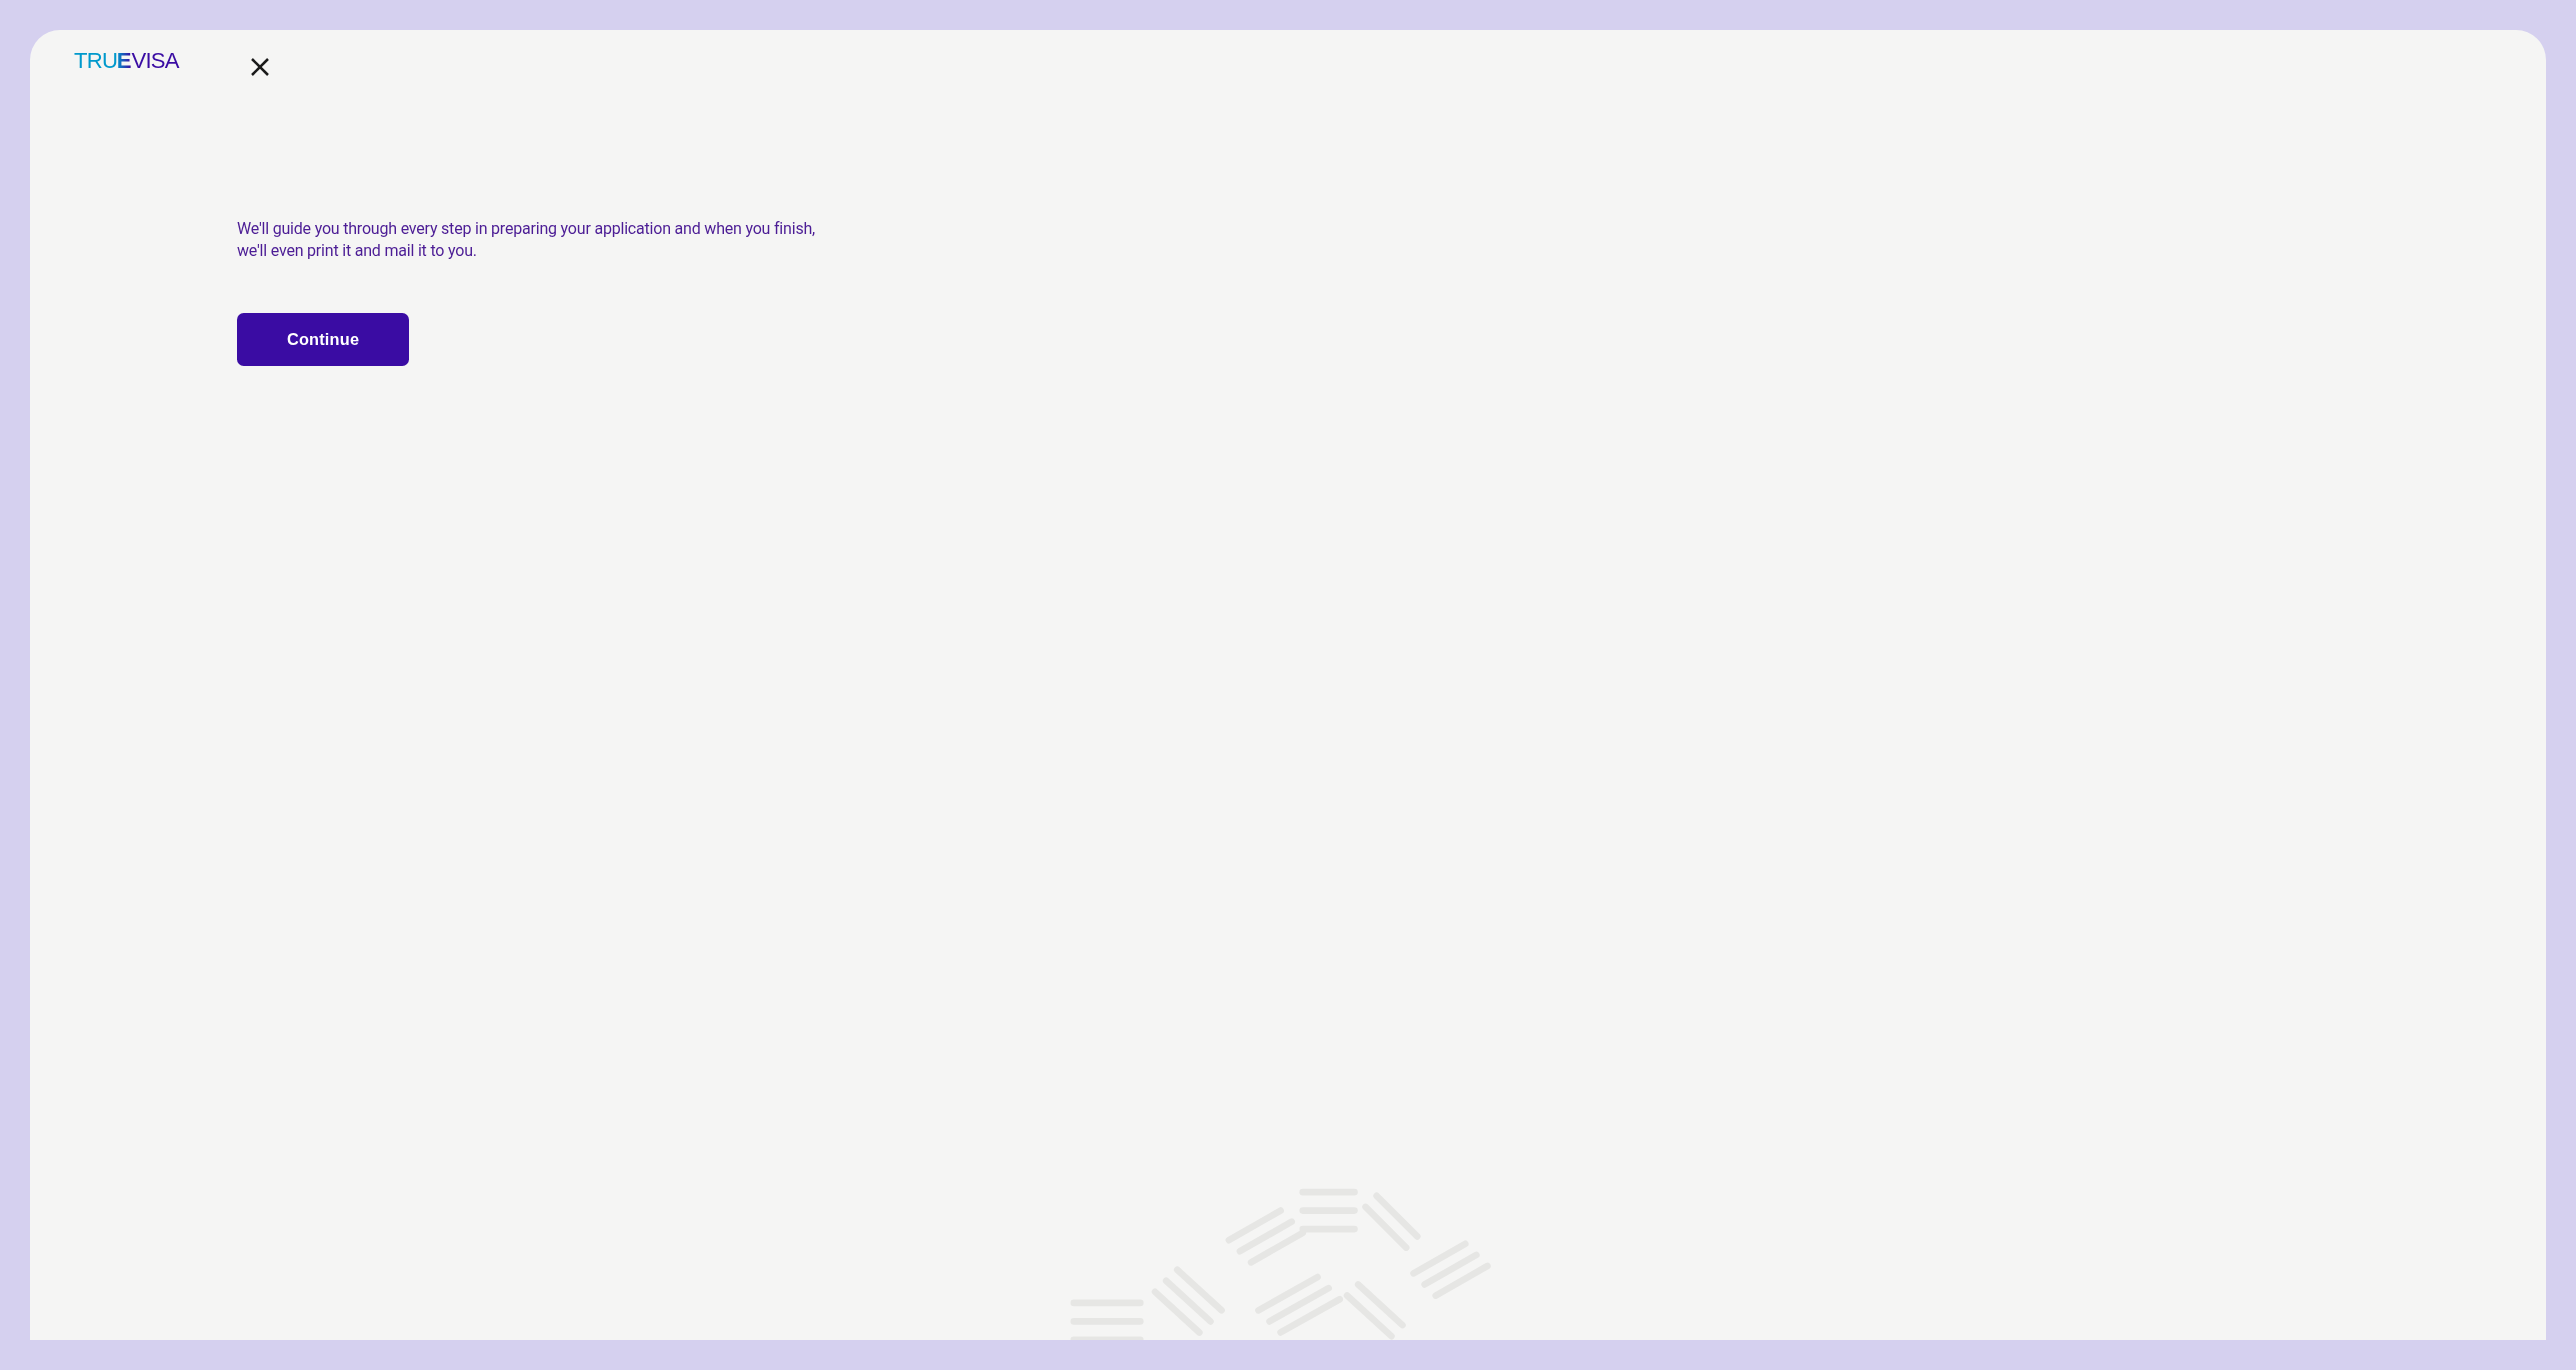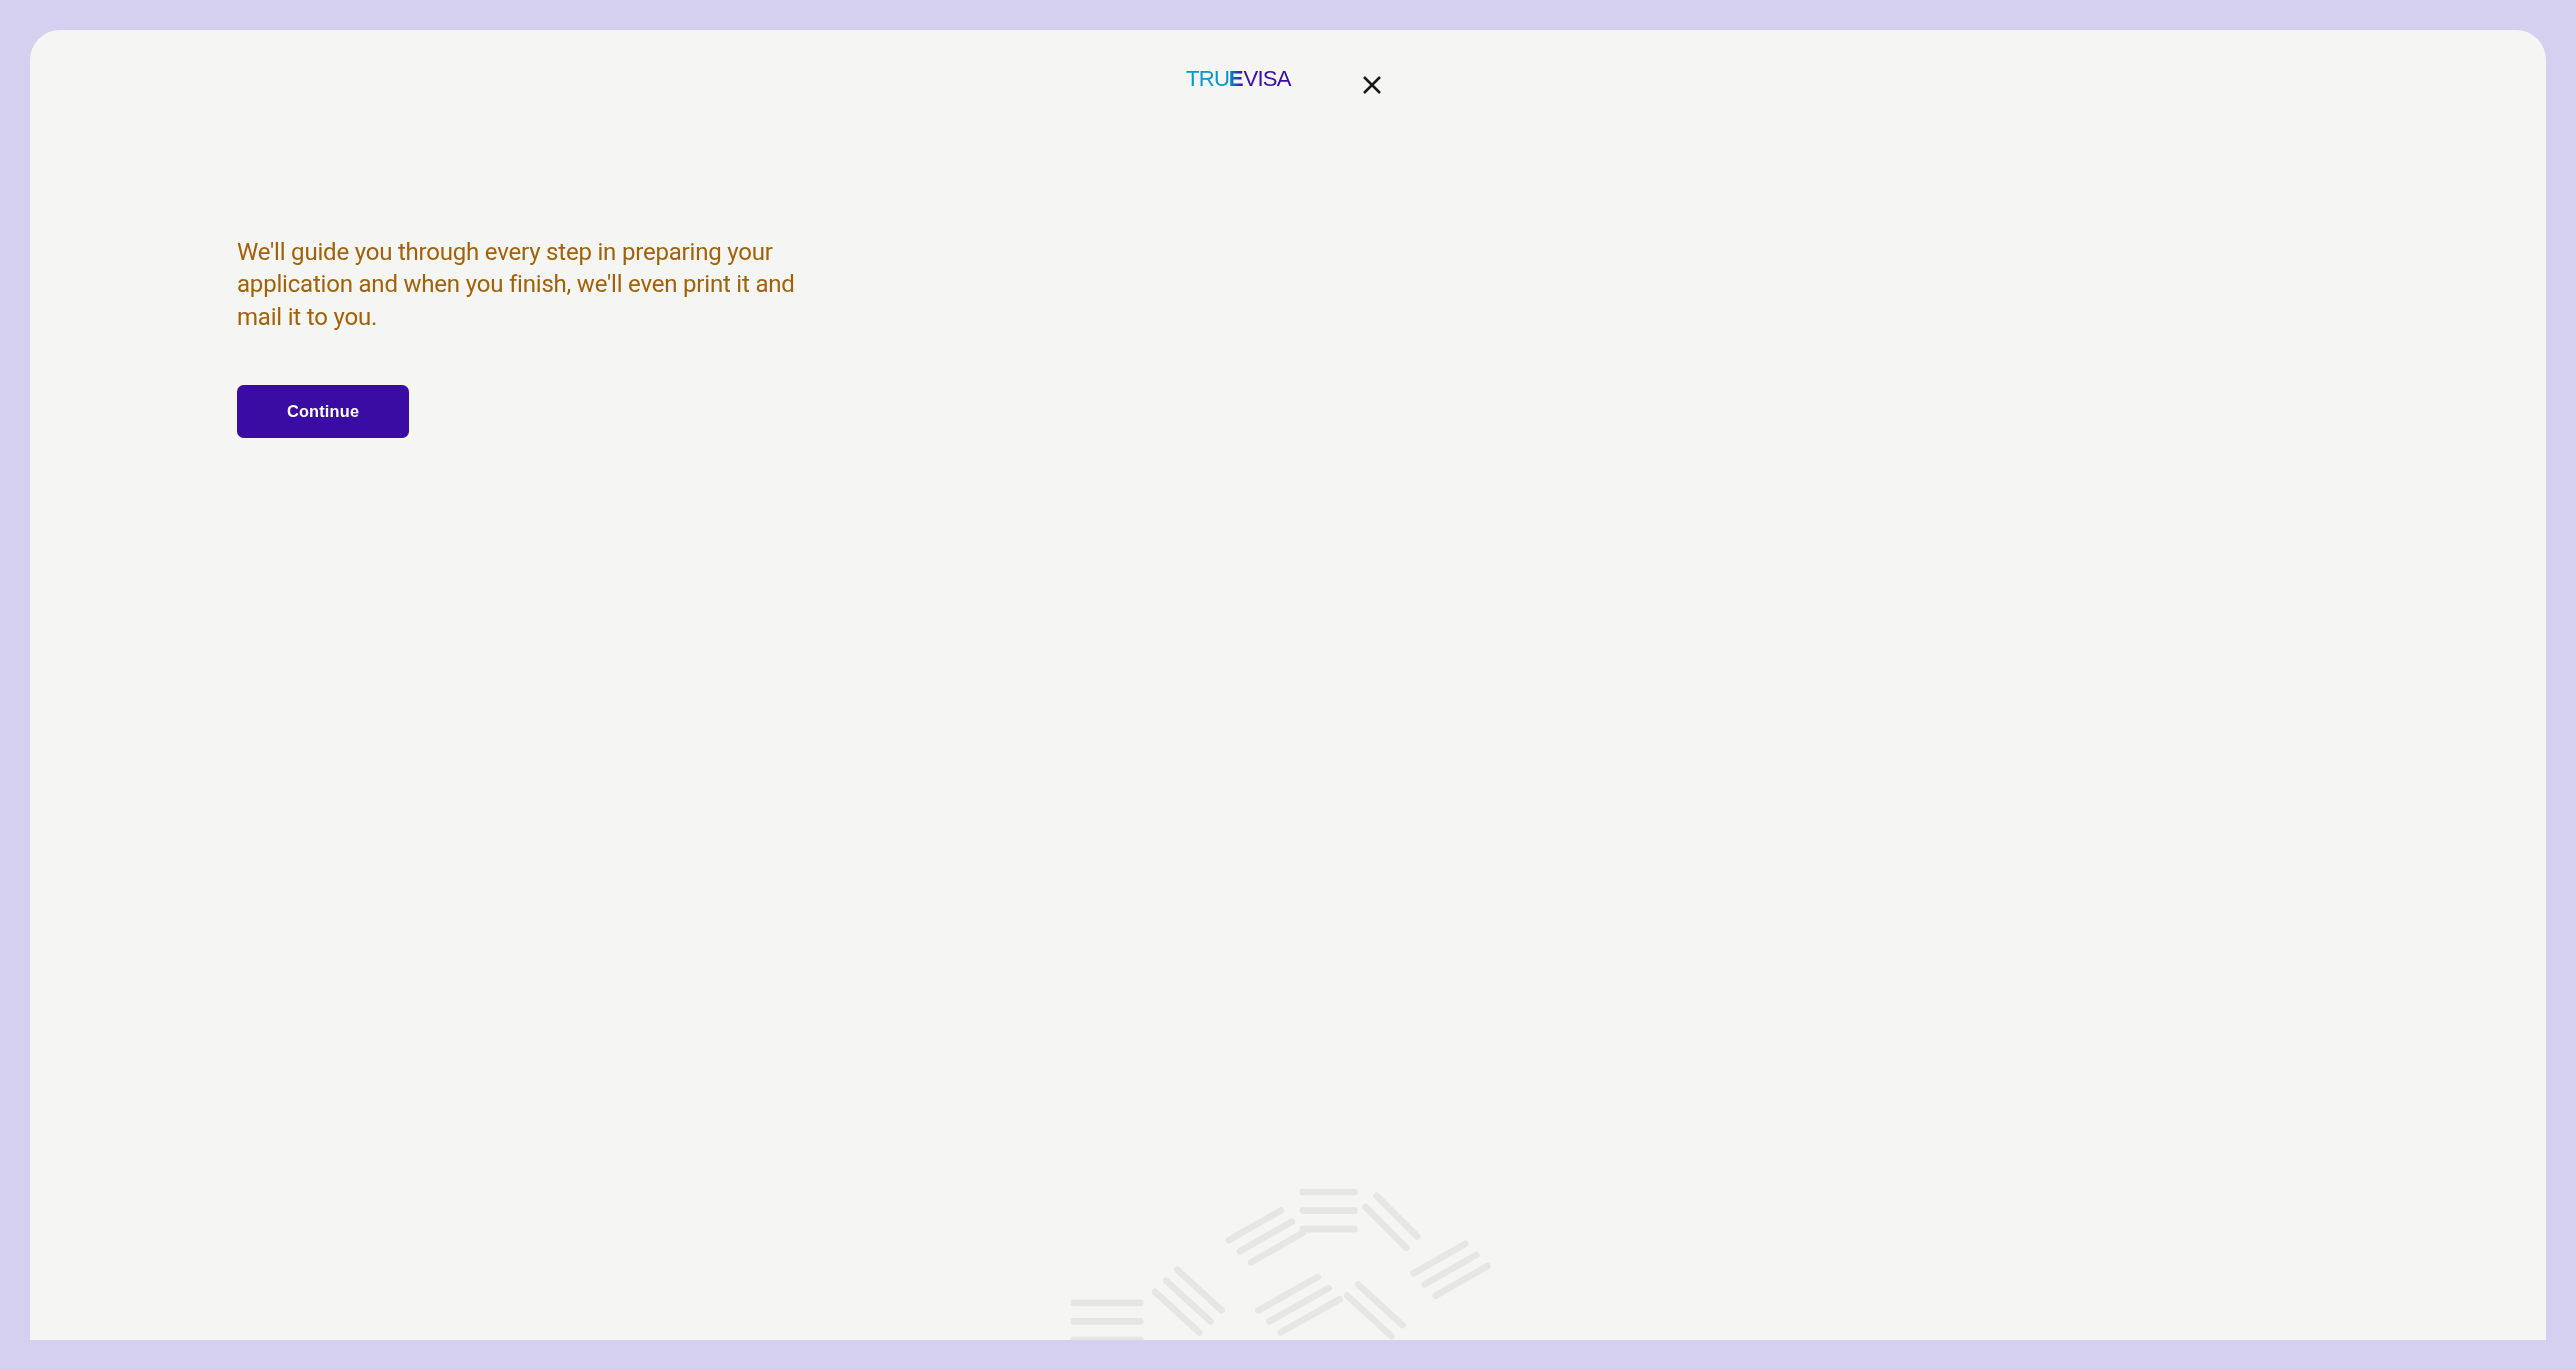--- a/index.html
+++ b/index.html
@@ -21,23 +21,23 @@
       background: #f5f5f4;
       border-radius: 30px 30px 0 0;
       width: 100%;
       height: 100%;
       position: relative;
       overflow: hidden;
     }
     
     .header {
       display: flex;
-      justify-content: center;
+      justify-content: flex-start;
       align-items: flex-start;
-      padding: 37px 44px 0 44px;
+      padding: 19px 44px 0 44px;
       gap: 28px;
     }
     
     .logo {
       font-family: 'Arial', sans-serif;
       font-size: 28px;
       font-weight: 400;
       letter-spacing: -0.7px;
       display: flex;
       align-items: baseline;
@@ -59,23 +59,23 @@
       stroke: #1a1a1a;
       stroke-width: 2.5;
     }
     
     .content {
       padding: 133px 0 0 207px;
       max-width: 813px;
     }
     
     .description {
-      font-size: 24px;
+      font-size: 16px;
       line-height: 1.35;
-      color: #a16207;
+      color: #4c1d95;
       letter-spacing: -0.2px;
       margin-bottom: 52px;
       font-weight: 400;
     }
     
     .continue-btn {
       background: #3a0ca3;
       color: white;
       border: none;
       border-radius: 6.7px;

